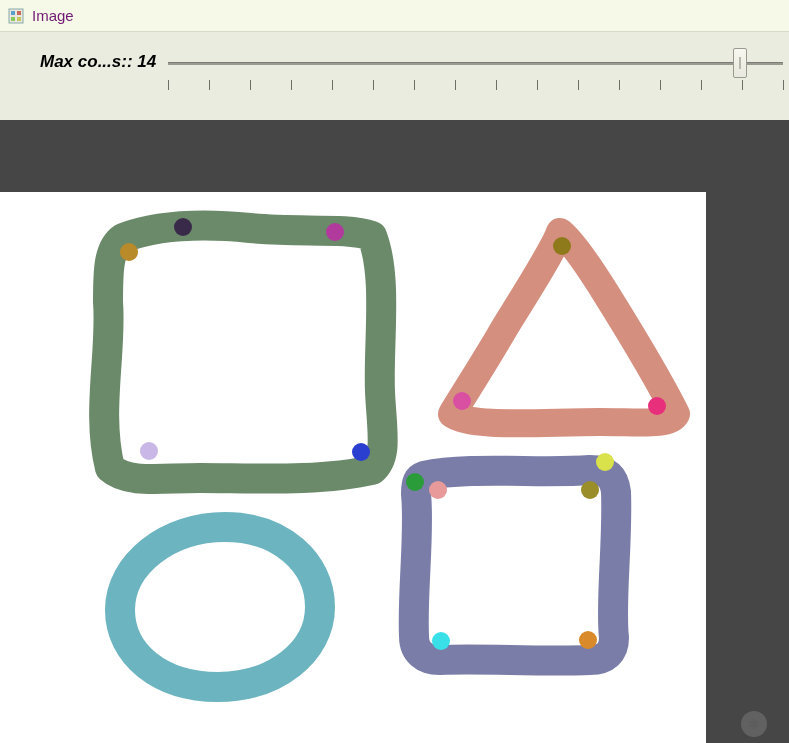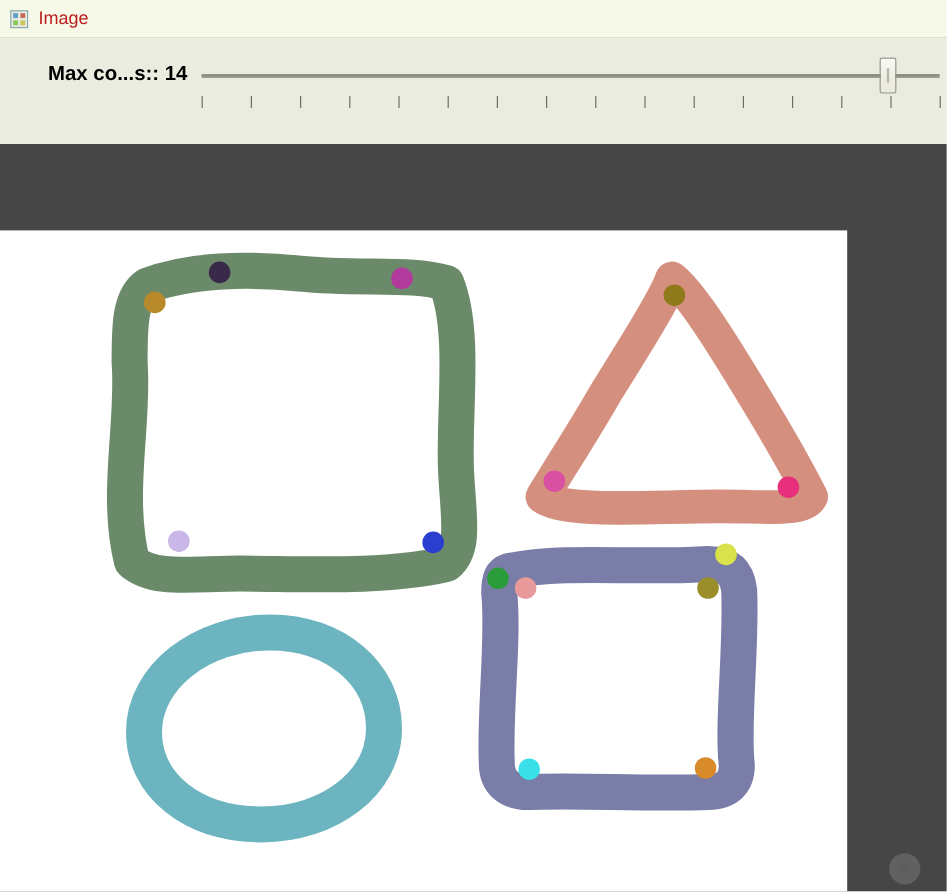--- a/index.html
+++ b/index.html
@@ -6,37 +6,38 @@
   html, body { width: 789px; height: 743px; overflow: hidden; font-family: "Segoe UI", Arial, sans-serif; }
   
   
   .titlebar {
     height: 32px;
     background: #f7f9e8;
     display: flex;
     align-items: center;
     padding-left: 8px;
     font-size: 15px;
-    color: #b91c1c;
+    color: #701a75;
     border-bottom: 1px solid #d8dac8;
   }
   .titlebar .app-icon {
     width: 16px; height: 16px;
     margin-right: 8px;
     display: inline-block;
   }
   
   
   .toolbar {
     height: 88px;
     background: #eaece0;
     display: flex;
     align-items: flex-start;
     padding: 18px 6px 0 40px;
     position: relative;
+    font-style: italic;
   }
   .slider-label {
     font-weight: 700;
     font-size: 17px;
     color: #000;
     white-space: nowrap;
     margin-right: 12px;
     margin-top: 2px;
   }
   .slider-wrap {

